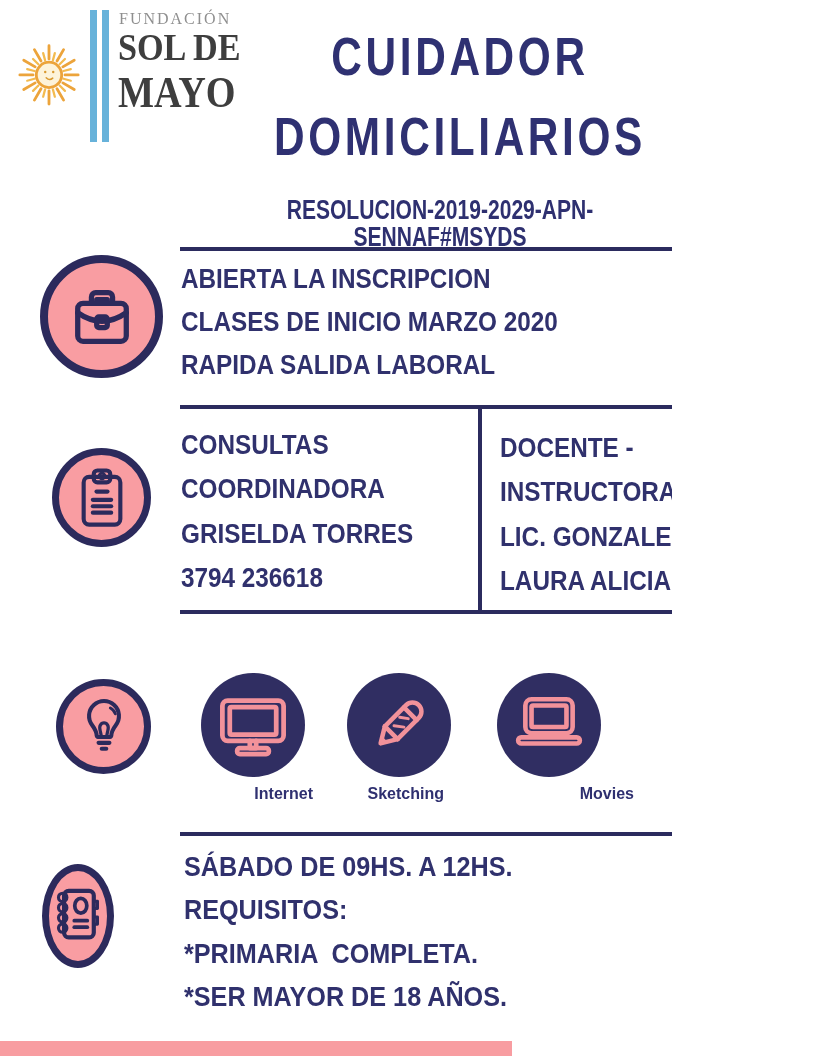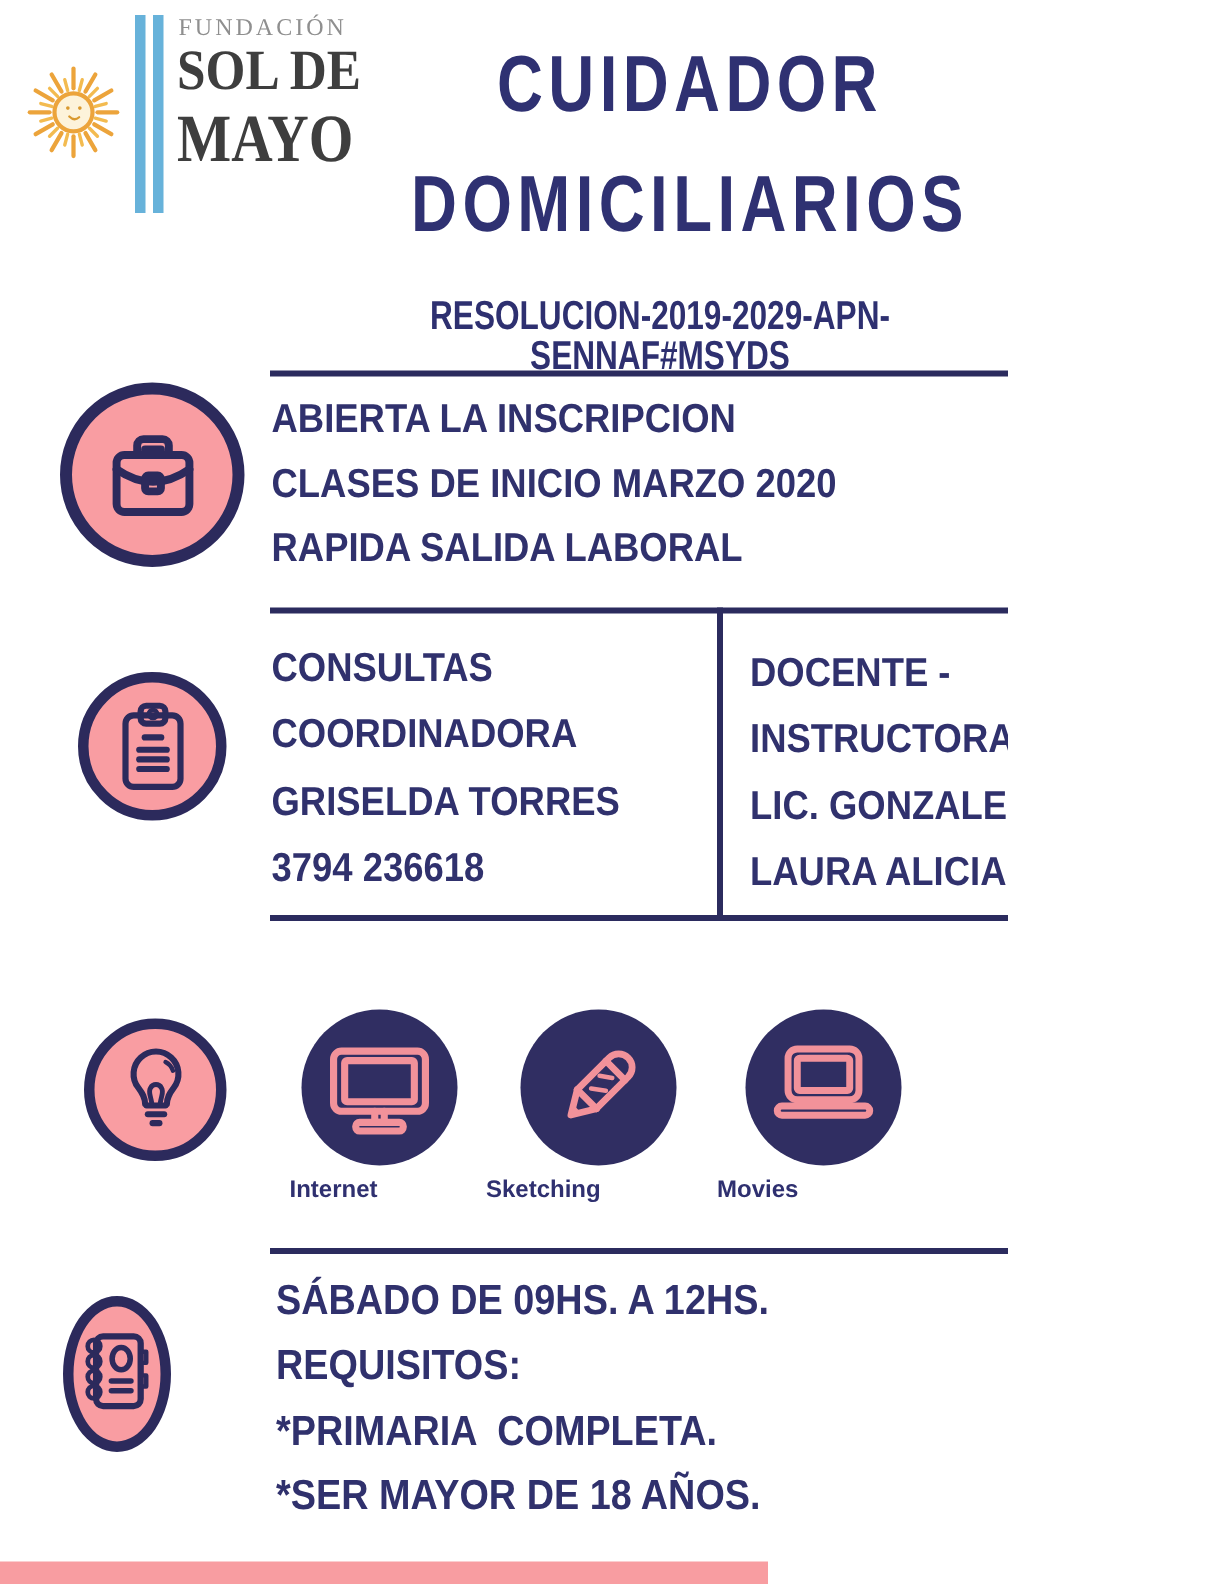--- a/index.html
+++ b/index.html
@@ -39,23 +39,23 @@
   .c-feat{width:104px;height:104px;top:673px;}
   .f1{left:201px}.f2{left:347px}.f3{left:497px}
   
   .tl{position:absolute;font-weight:700;color:#30316d;font-size:27px;
       transform:scaleX(0.90);transform-origin:0 0;}
   .tl div{white-space:pre;}
   .enroll{left:181px;top:258px;}  .enroll div{line-height:43px;}
   .consult{left:181px;top:423px;} .consult div{line-height:44.3px;}
   .docente{left:500px;top:426px;} .docente div{line-height:44.3px;}
   .sched{left:184px;top:845px;font-size:28px;} .sched div{line-height:43.3px;}
-  .feat-label{position:absolute;top:785px;width:120px;text-align:left;color:#2f3070;
+  .feat-label{position:absolute;top:785px;width:120px;text-align:right;color:#2f3070;
       font-weight:700;font-size:16px;}
-  .fl1{left:193px}.fl2{left:324px}.fl3{left:478px}
+  .fl1{left:193px}.fl2{left:324px}.fl3{left:514px}
   .bottom-bar{position:absolute;left:0;top:1041px;width:512px;height:15px;background:#f89da1;}
   svg{display:block}
 </style>
 </head>
 <body>
 
 <div class="page">
 
   <div>
     <svg class="sun" viewBox="0 0 100 100" width="94" height="94">

